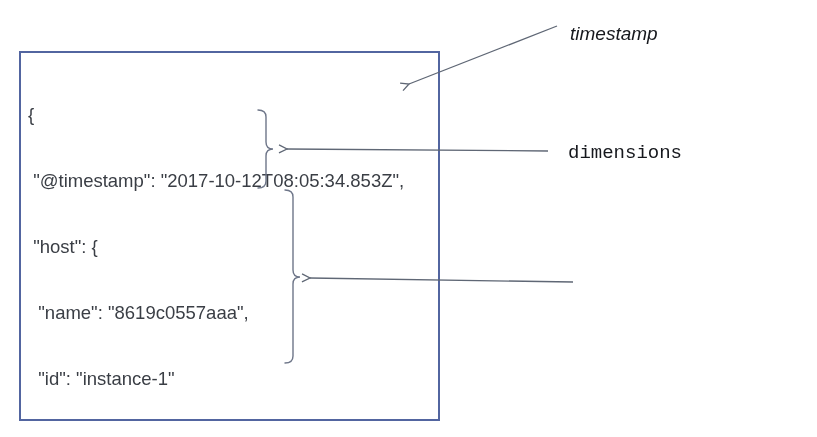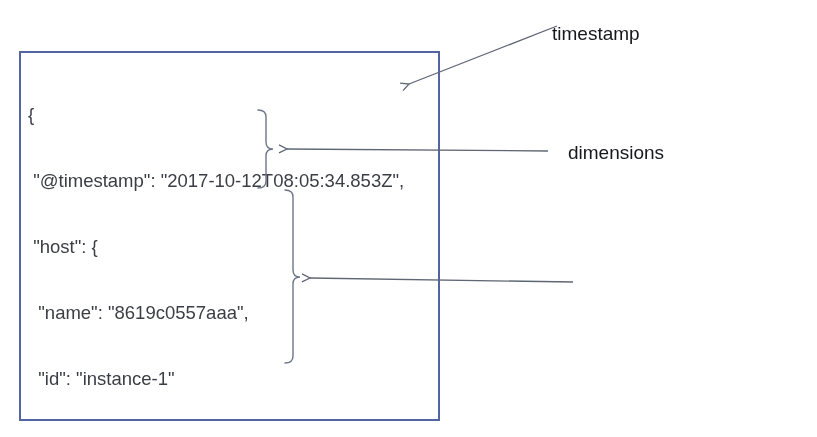--- a/index.html
+++ b/index.html
@@ -69,22 +69,22 @@
     stroke-width: 1.3;
   }
 
   .anno-label {
     position: absolute;
     font-size: 19px;
     line-height: 22px;
     color: var(--label-color);
     white-space: nowrap;
   }
-  .anno-timestamp { left: 552px; top: 23px; }
-  .anno-dimensions { left: 568px; top: 142px; }
+  .anno-timestamp { left: 570px; top: 23px; font-style: italic; }
+  .anno-dimensions { left: 568px; top: 142px; font-family: Liberation Mono, monospace; }
   .anno-metric { left: 588px; top: 271px; }
 </style>
 </head>
 <body>
 
 <div class="stage">
 
   <div class="doc-box"></div>
 
   <div class="code">

